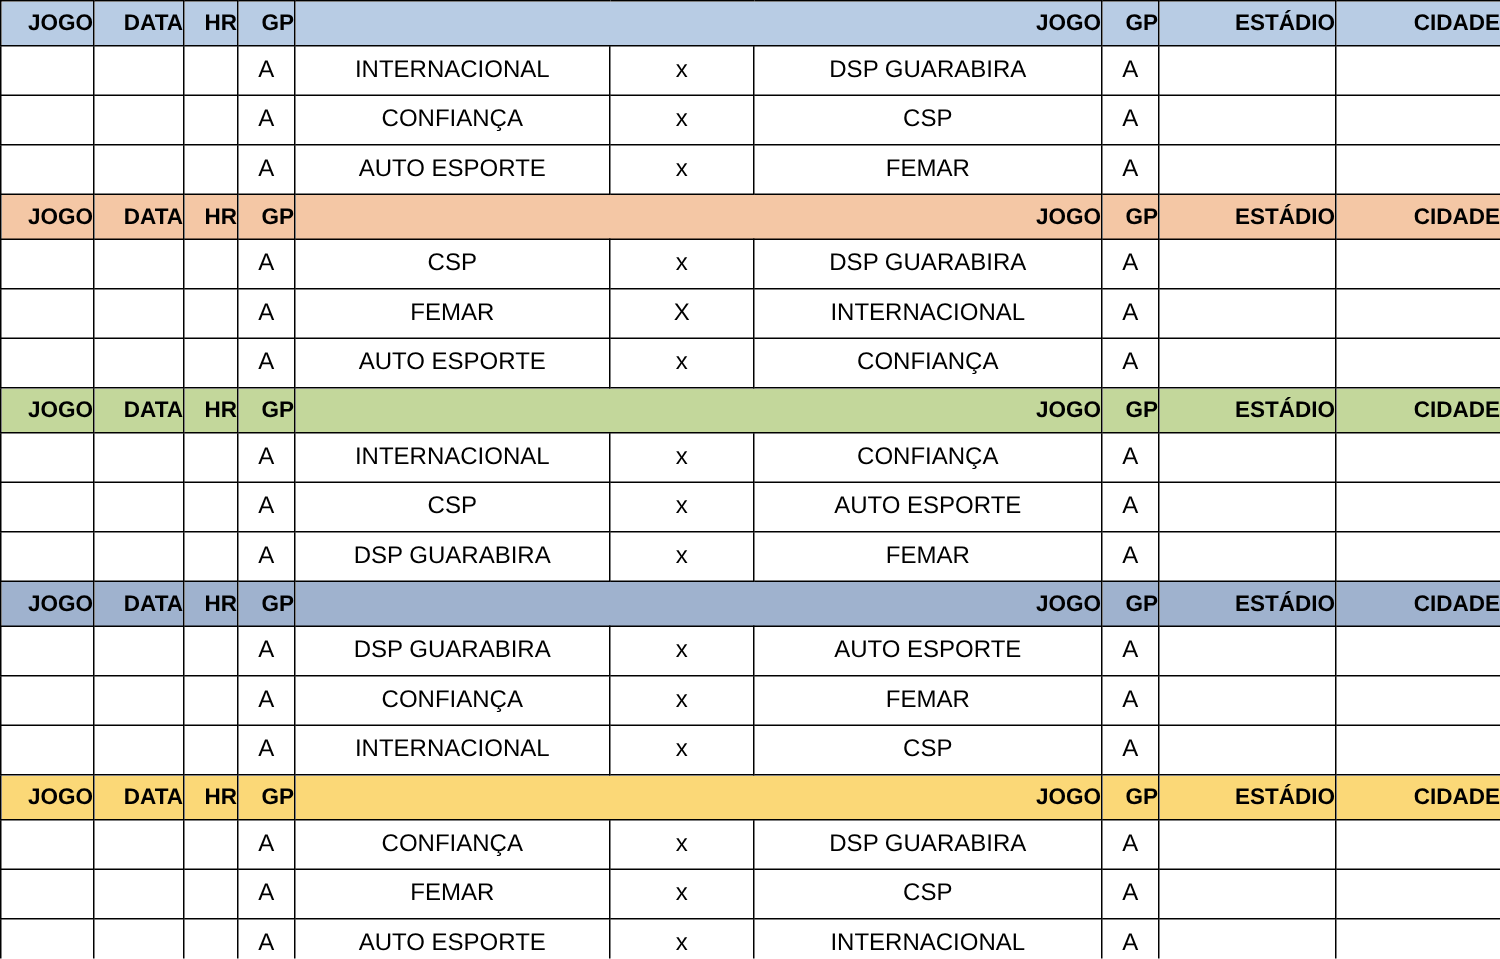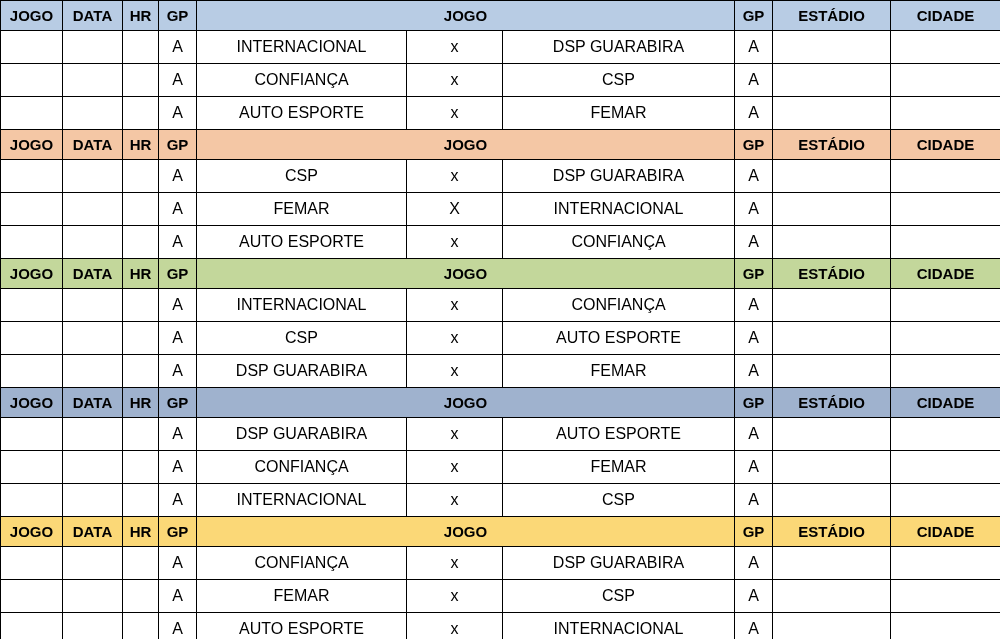--- a/index.html
+++ b/index.html
@@ -37,20 +37,21 @@
   col.c-home   { width: 210px; }
   col.c-x      { width: 96px; }
   col.c-away   { width: 232px; }
   col.c-gp2    { width: 38px; }
   col.c-est    { width: 118px; }
   col.c-cid    { width: 110px; }
 
   tr.header-row td {
     font-weight: bold;
     font-size: 15px;
+    text-align: right;
   }
   tr.header-row td.hdr-jogo-wide {
     font-size: 15px;
     font-weight: bold;
   }
   tr.data-row td {
     height: 32px;
   }
   tr.header-row td {
     height: 29px;

